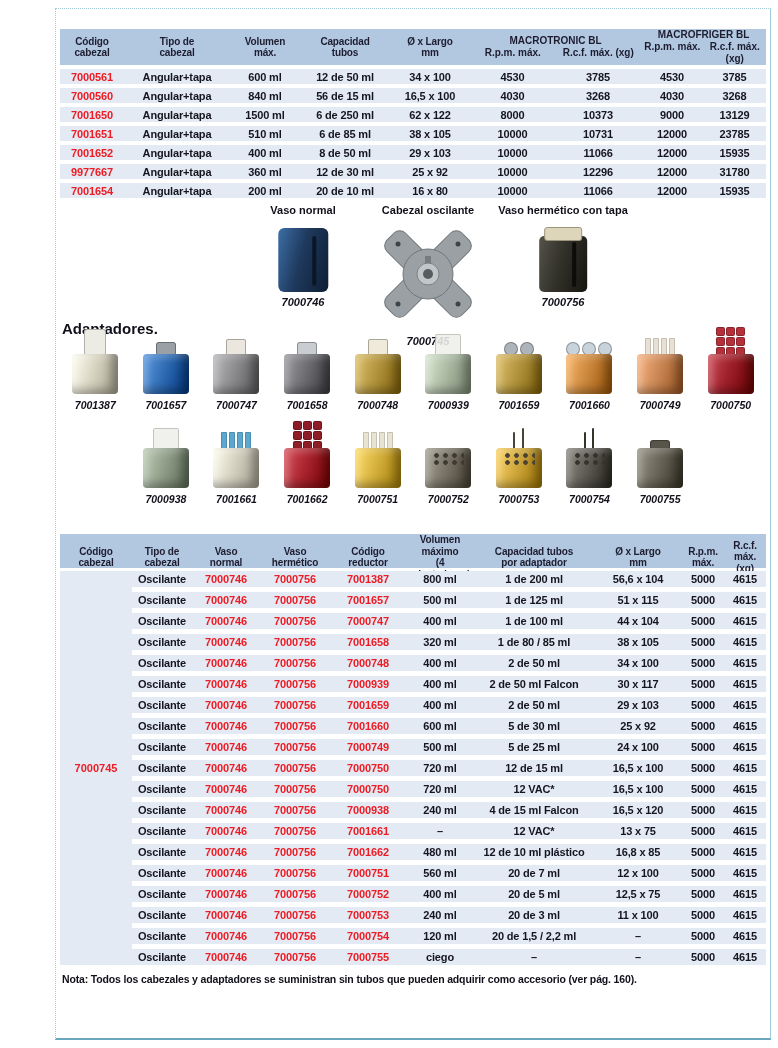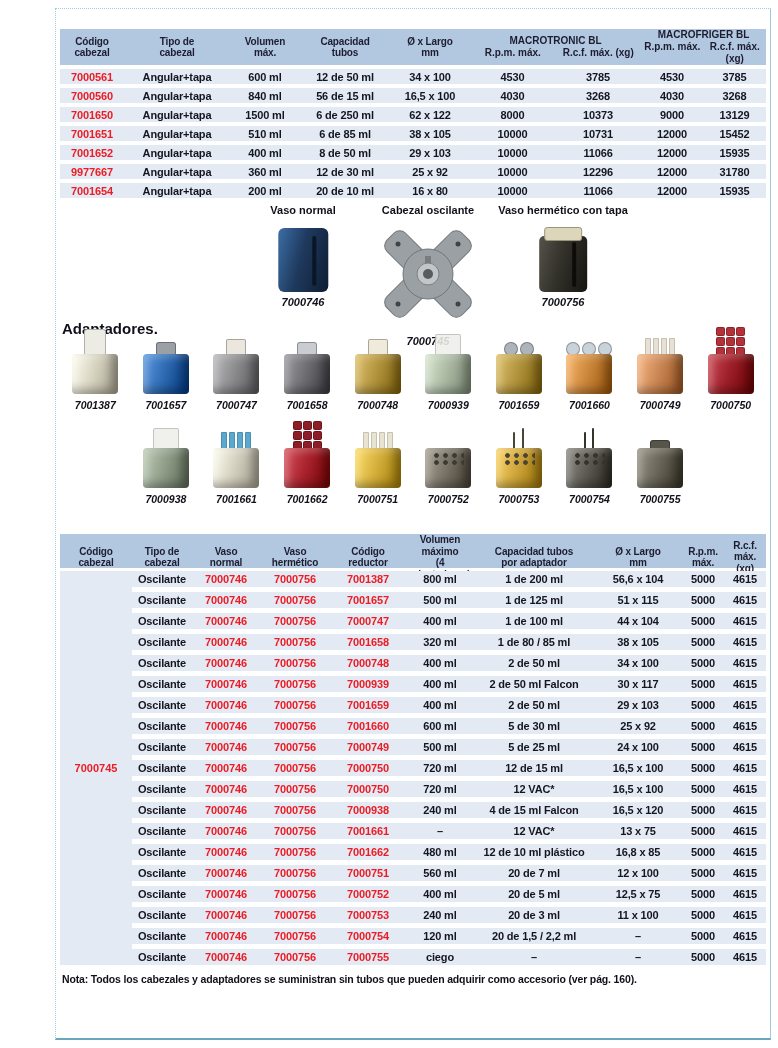--- a/index.html
+++ b/index.html
@@ -143,21 +143,21 @@
         </div>
         <div class="trow">
           <div class="cell red">7001651</div>
           <div class="cell">Angular+tapa</div>
           <div class="cell">510 ml</div>
           <div class="cell">6 de 85 ml</div>
           <div class="cell">38 x 105</div>
           <div class="cell">10000</div>
           <div class="cell">10731</div>
           <div class="cell">12000</div>
-          <div class="cell">15452</div>
+          <div class="cell">23785</div>
         </div>
         <div class="trow">
           <div class="cell red">7001652</div>
           <div class="cell">Angular+tapa</div>
           <div class="cell">400 ml</div>
           <div class="cell">8 de 50 ml</div>
           <div class="cell">29 x 103</div>
           <div class="cell">10000</div>
           <div class="cell">11066</div>
           <div class="cell">12000</div>

